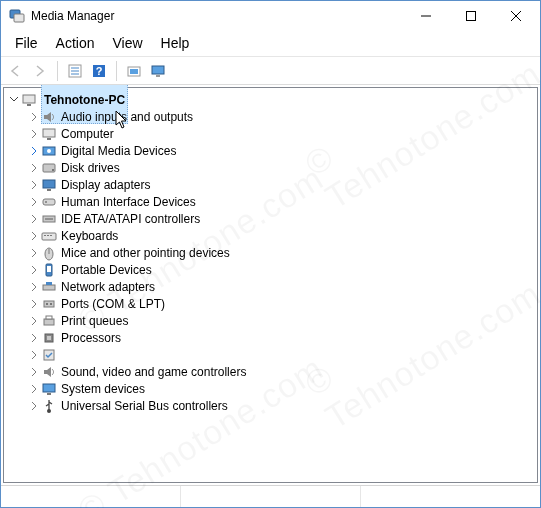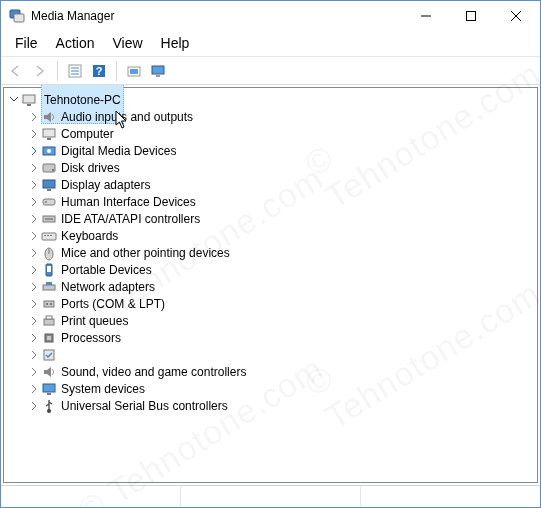--- a/index.html
+++ b/index.html
@@ -85,20 +85,21 @@
   }
   .tree-row .icon {
     width: 16px; height: 16px;
     margin: 0 4px 0 0;
     display: flex; align-items: center; justify-content: center;
   }
   .tree-row.root .label {
     background: #cce8ff;
     border: 1px dotted #7aa7d6;
     padding: 16px 2px;
+    font-weight: bold;
   }
   .kids .tree-row { padding-left: 20px; }
   .statusbar {
     height: 22px;
     border-top: 1px solid #d6d6d6;
     display: flex;
   }
   .statusbar .cell {
     flex: 1;
     border-right: 1px solid #e6e6e6;

